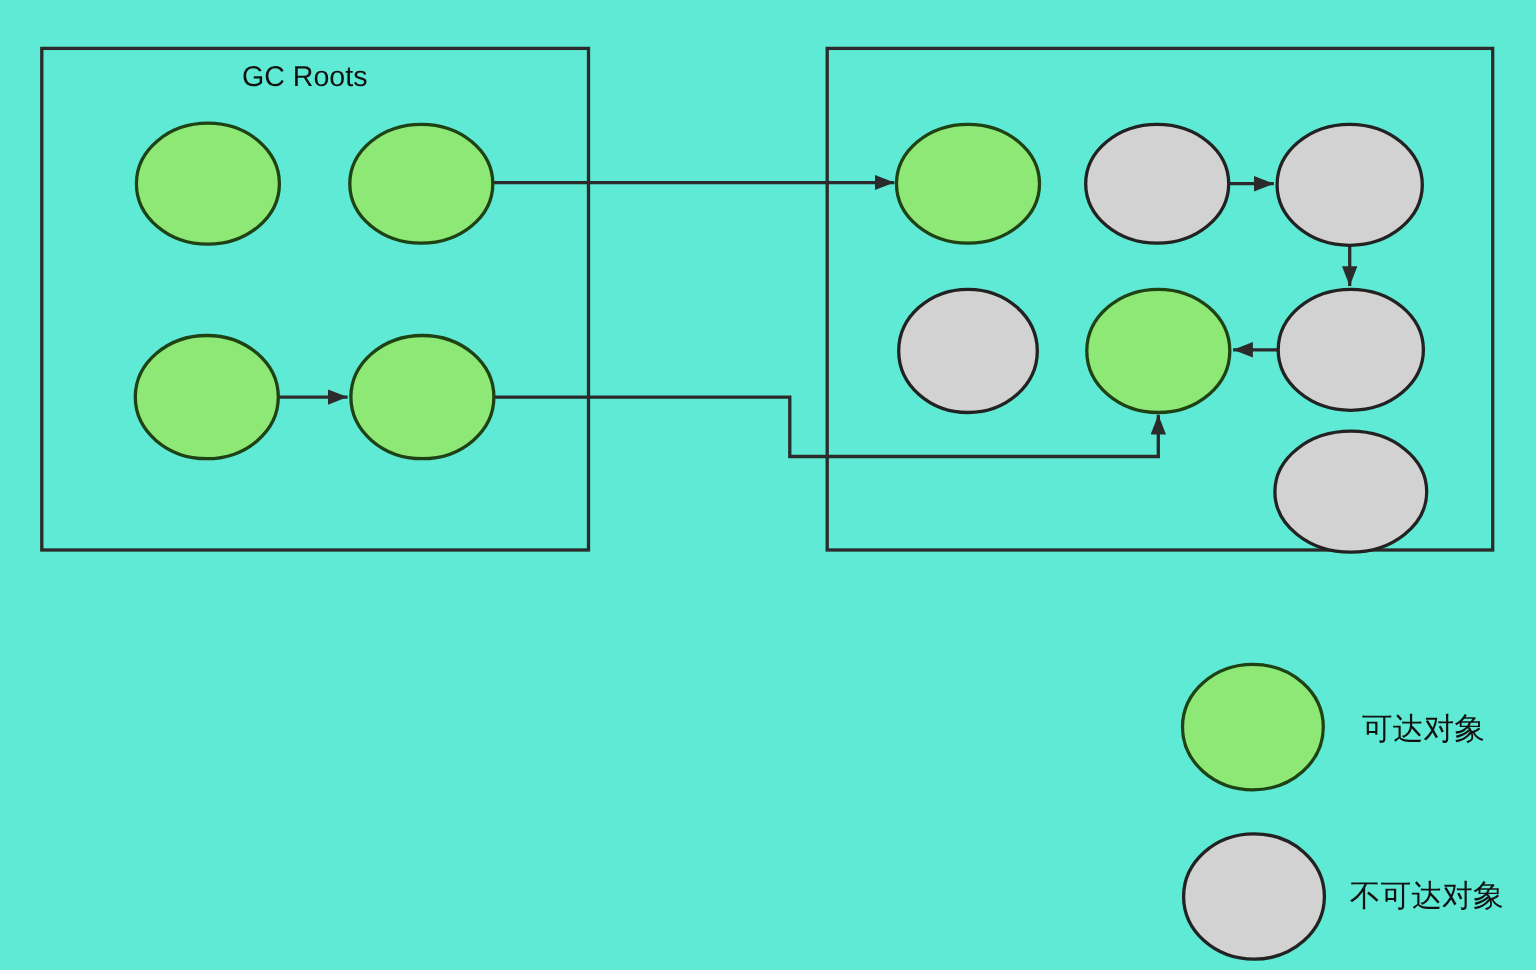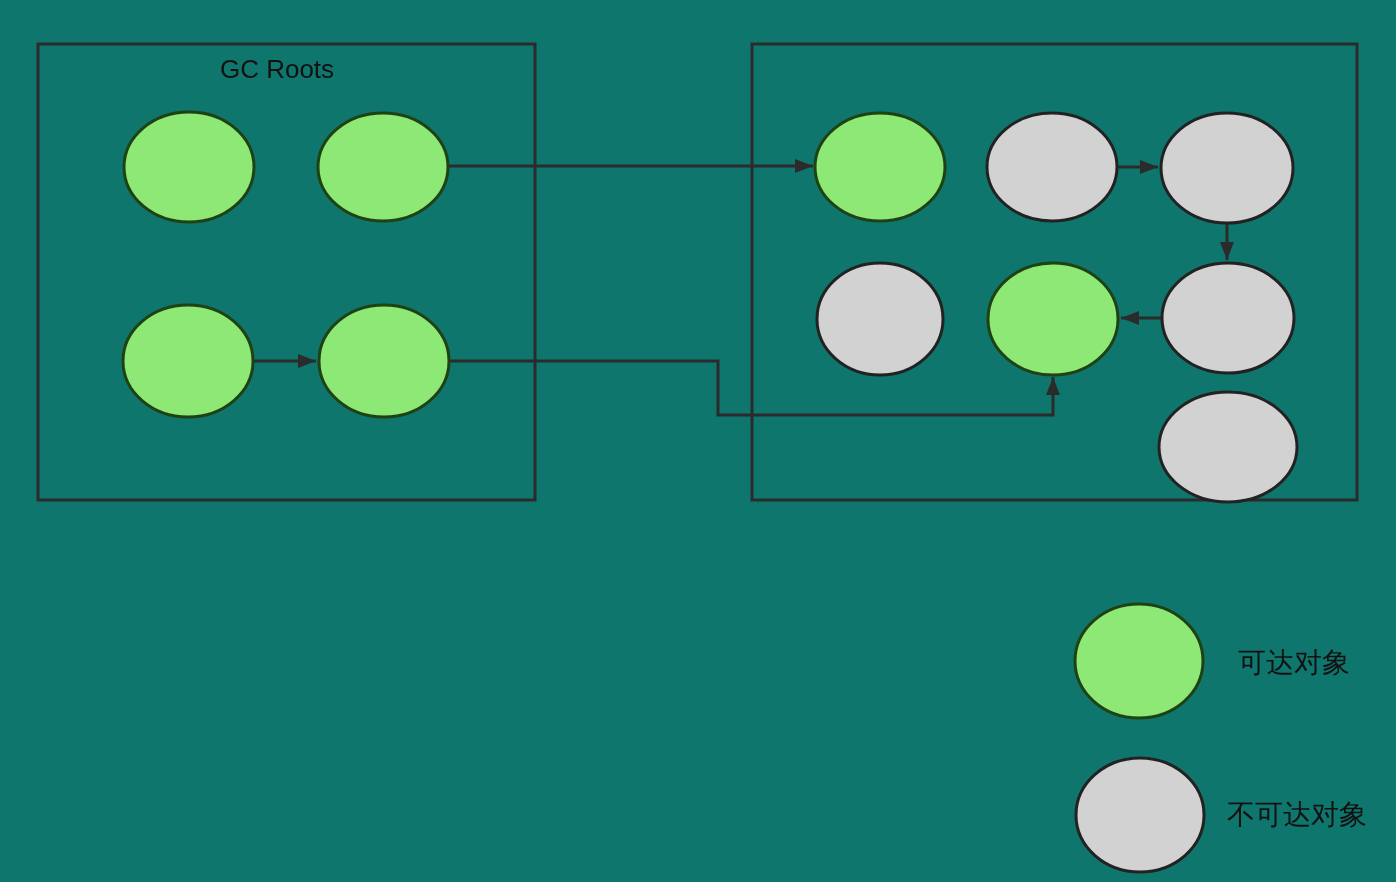--- a/index.html
+++ b/index.html
@@ -4,21 +4,21 @@
 <style>
   html, body {
     margin: 0;
     padding: 0;
     background: #ffffff;
   }
   .stage {
     position: relative;
     width: 1396px;
     height: 882px;
-    background: #0f766e;
+    background: #5eead4;
     font-family: "Liberation Sans", sans-serif;
     overflow: hidden;
   }
   svg { display: block; }
   .box {
     fill: none;
     stroke: var(--line, #2b2b2b);
     stroke-width: 3px;
   }
   .edge {

